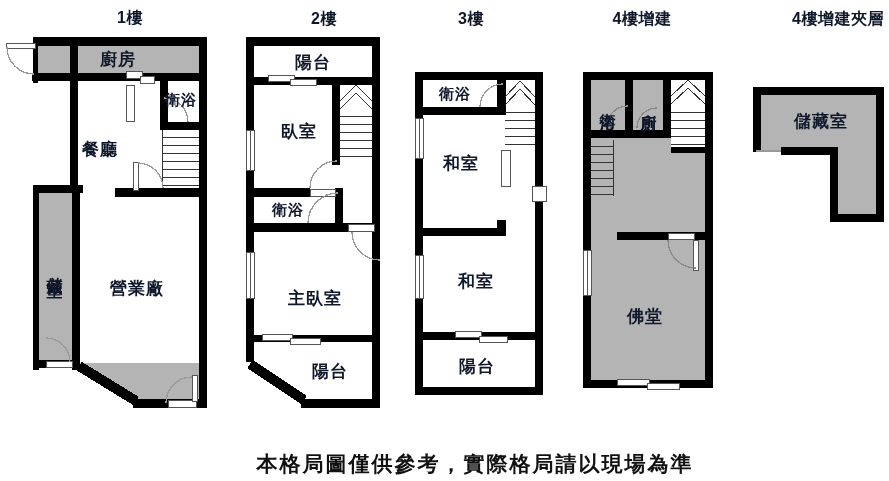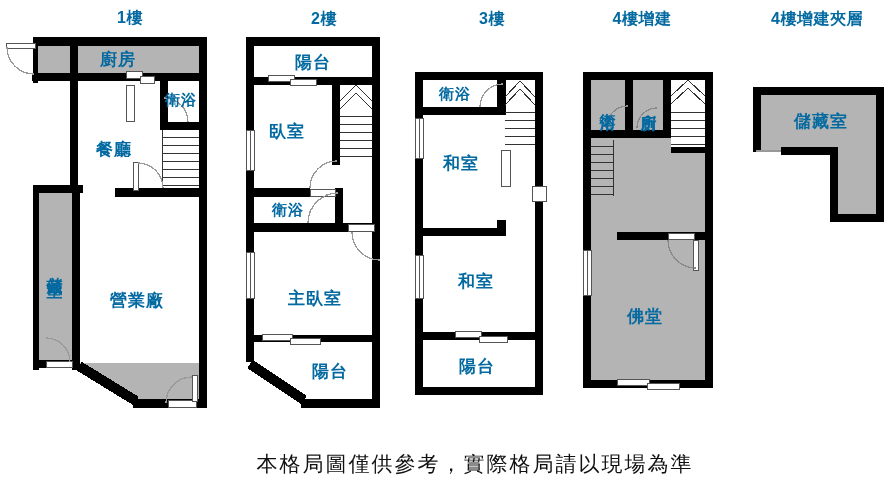--- a/index.html
+++ b/index.html
@@ -3,30 +3,30 @@
 <meta charset="utf-8">
 <style>
   html,body{margin:0;padding:0;background:#fff;}
   .canvas{
     position:relative;width:889px;height:481px;background:#ffffff;overflow:hidden;
     font-family:"Liberation Sans","DejaVu Sans",sans-serif;color:#111;
   }
   .plan-svg{position:absolute;left:0;top:0;}
   .lbl{
     position:absolute;transform:translate(-50%,-50%);
-    font-size:17px;font-weight:700;letter-spacing:1px;white-space:nowrap;color:#0369a1;
+    font-size:17px;font-weight:700;letter-spacing:1px;white-space:nowrap;color:#0f172a;
   }
   .title{font-size:16px;font-weight:700;letter-spacing:0.5px;}
   .vlbl{
     writing-mode:vertical-rl;text-orientation:upright;letter-spacing:2px;
     font-size:16px;white-space:normal;
   }
   .caption{
     position:absolute;transform:translate(-50%,-50%);
-    font-size:21px;font-weight:400;letter-spacing:2px;white-space:nowrap;color:#111;
+    font-size:21px;font-weight:700;letter-spacing:2px;white-space:nowrap;color:#111;
   }
 </style>
 </head>
 <body>
 
 <div class="canvas">
 
   <svg class="plan-svg" width="889" height="481" viewBox="0 0 889 481" shape-rendering="crispEdges">
 
     <g>
@@ -227,32 +227,32 @@
         <rect x="781" y="147" width="57" height="8"></rect>
         <rect x="830" y="147" width="8" height="67"></rect>
         <rect x="830" y="214" width="54" height="8"></rect>
       </g>
       <line x1="756" y1="151" x2="781" y2="151" stroke="#999" stroke-width="2"></line>
     </g>
   </svg>
 
   <div class="lbl title" style="left:130px;top:18px">1樓</div>
   <div class="lbl title" style="left:324px;top:19px">2樓</div>
-  <div class="lbl title" style="left:492px;top:19px">3樓</div>
+  <div class="lbl title" style="left:471px;top:19px">3樓</div>
   <div class="lbl title" style="left:642px;top:19px">4樓增建</div>
-  <div class="lbl title" style="left:817px;top:19px">4樓增建夾層</div>
+  <div class="lbl title" style="left:838px;top:19px">4樓增建夾層</div>
 
   <div class="lbl" style="left:118px;top:59px">廚房</div>
   <div class="lbl" style="left:181px;top:100px;font-size:15px">衛浴</div>
-  <div class="lbl" style="left:114px;top:149px">餐廳</div>
+  <div class="lbl" style="left:100px;top:149px">餐廳</div>
   <div class="lbl vlbl" style="left:54px;top:267px">儲藏室</div>
-  <div class="lbl" style="left:137px;top:300px">營業廠</div>
+  <div class="lbl" style="left:137px;top:288px">營業廠</div>
 
   <div class="lbl" style="left:313px;top:62px">陽台</div>
-  <div class="lbl" style="left:287px;top:131px">臥室</div>
+  <div class="lbl" style="left:299px;top:131px">臥室</div>
   <div class="lbl" style="left:288px;top:210px;font-size:15px">衛浴</div>
   <div class="lbl" style="left:315px;top:298px">主臥室</div>
   <div class="lbl" style="left:330px;top:371px">陽台</div>
 
   <div class="lbl" style="left:455px;top:94px;font-size:15px">衛浴</div>
   <div class="lbl" style="left:461px;top:163px">和室</div>
   <div class="lbl" style="left:476px;top:281px">和室</div>
   <div class="lbl" style="left:477px;top:366px">陽台</div>
 
   <div class="lbl vlbl" style="left:607px;top:102px">衛浴</div>

